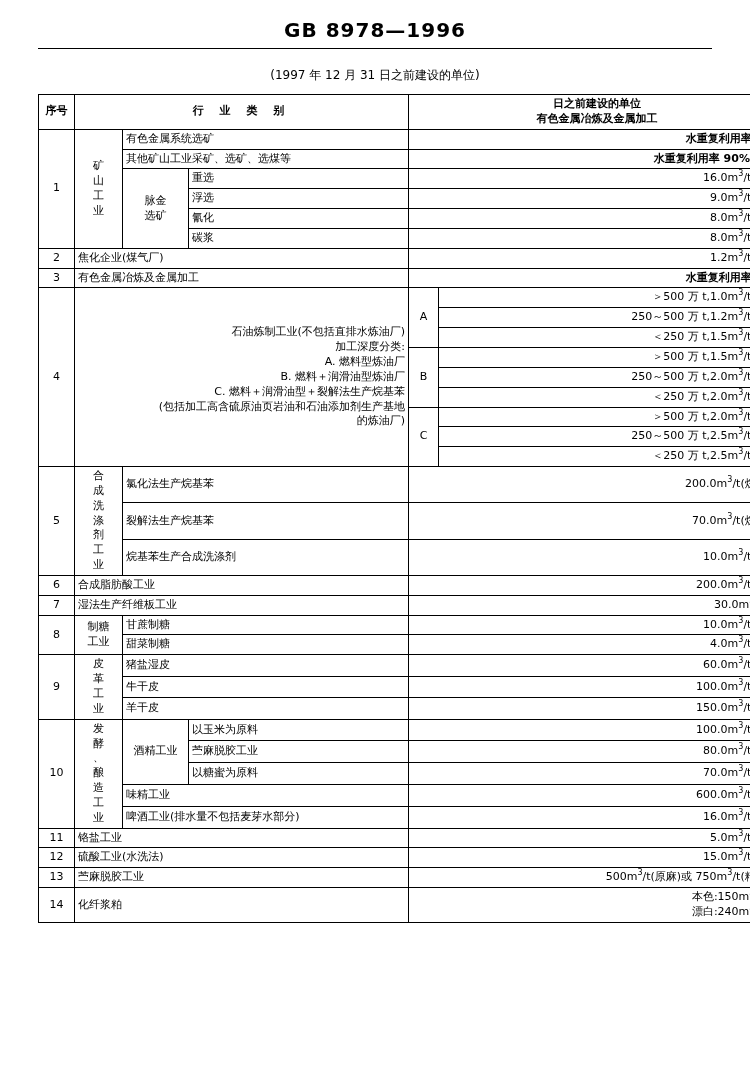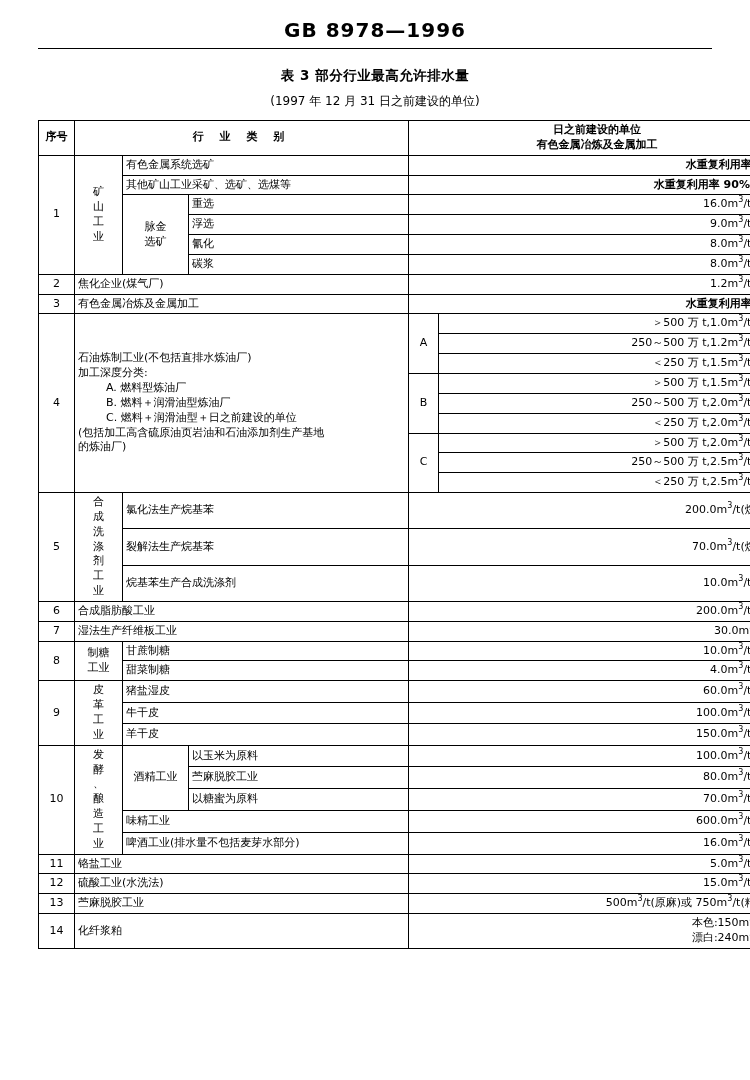--- a/index.html
+++ b/index.html
@@ -99,39 +99,39 @@
   }
   .pad-l {
     padding-left: 6px;
   }
   .bold {
     font-weight: bold;
   }
   .oil-block {
     padding: 4px 6px;
     line-height: 1.75;
+    text-align: right;
   }
   .oil-block .ind2 { padding-left: 28px; }
   sup {
     font-size: 8px;
     vertical-align: super;
     line-height: 0;
   }
   .nowrap { white-space: nowrap; }
   .two-line { line-height: 1.9; }
 </style>
 </head>
 <body>
 
 <div class="page">
 
   <div class="header">GB 8978—1996</div>
   <hr class="header-rule">
 
-  <div class="title">表 3   部分行业最高允许排水量</div>
   <div class="subtitle">(1997 年 12 月 31 日之前建设的单位)</div>
 
   <table class="main outer">
     <colgroup>
       <col class="c-seq">
       <col class="c-sub1">
       <col class="c-sub2">
       <col class="c-name">
       <col class="c-label">
       <col>
@@ -189,21 +189,21 @@
         <td class="c-val bold" colspan="2">水重复利用率 80%</td>
       </tr>
 
       <tr>
         <td class="c-seq" rowspan="9">4</td>
         <td class="oil-block" colspan="3" rowspan="9">
           <div>石油炼制工业(不包括直排水炼油厂)</div>
           <div>加工深度分类:</div>
           <div class="ind2">A. 燃料型炼油厂</div>
           <div class="ind2">B. 燃料＋润滑油型炼油厂</div>
-          <div class="ind2">C. 燃料＋润滑油型＋日之前建设的单位</div>
+          <div class="ind2">C. 燃料＋润滑油型＋裂解法生产烷基苯</div>
           <div>(包括加工高含硫原油页岩油和石油添加剂生产基地</div>
           <div>的炼油厂)</div>
         </td>
         <td class="c-label" rowspan="3">A</td>
         <td class="c-val">＞500 万 t,1.0m<sup>3</sup>/t(原油)</td>
       </tr>
       <tr>
         <td class="c-val">250～500 万 t,1.2m<sup>3</sup>/t(原油)</td>
       </tr>
       <tr>

